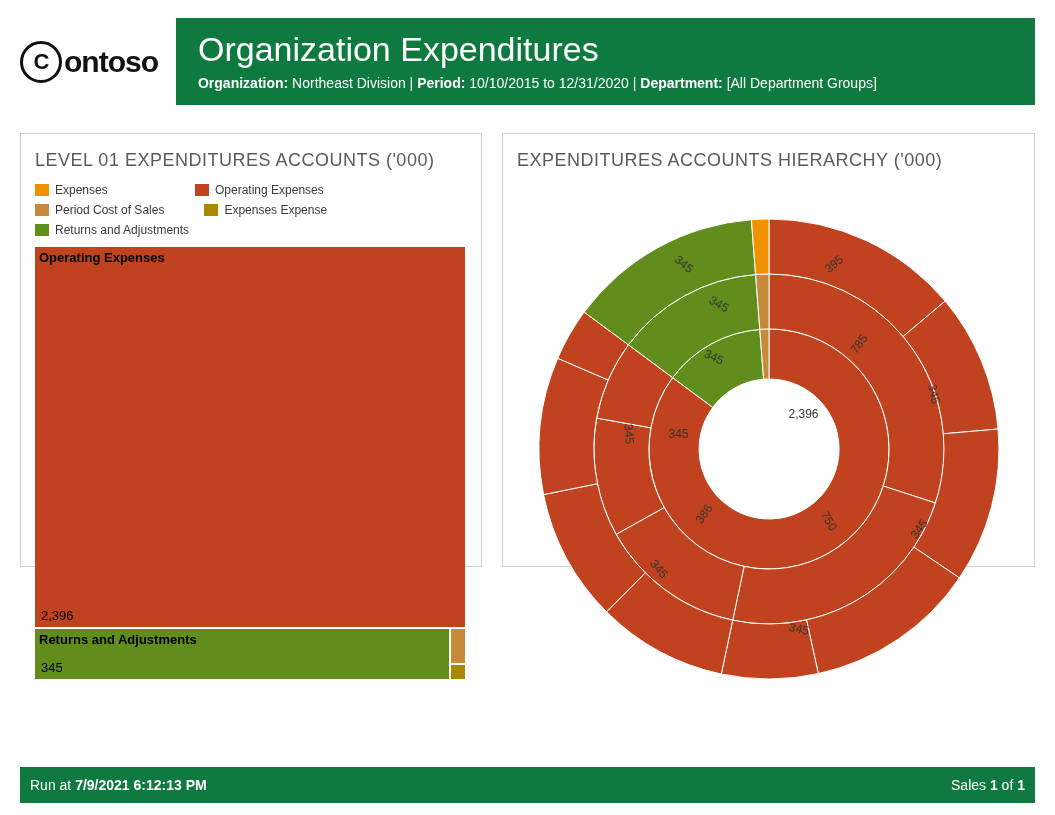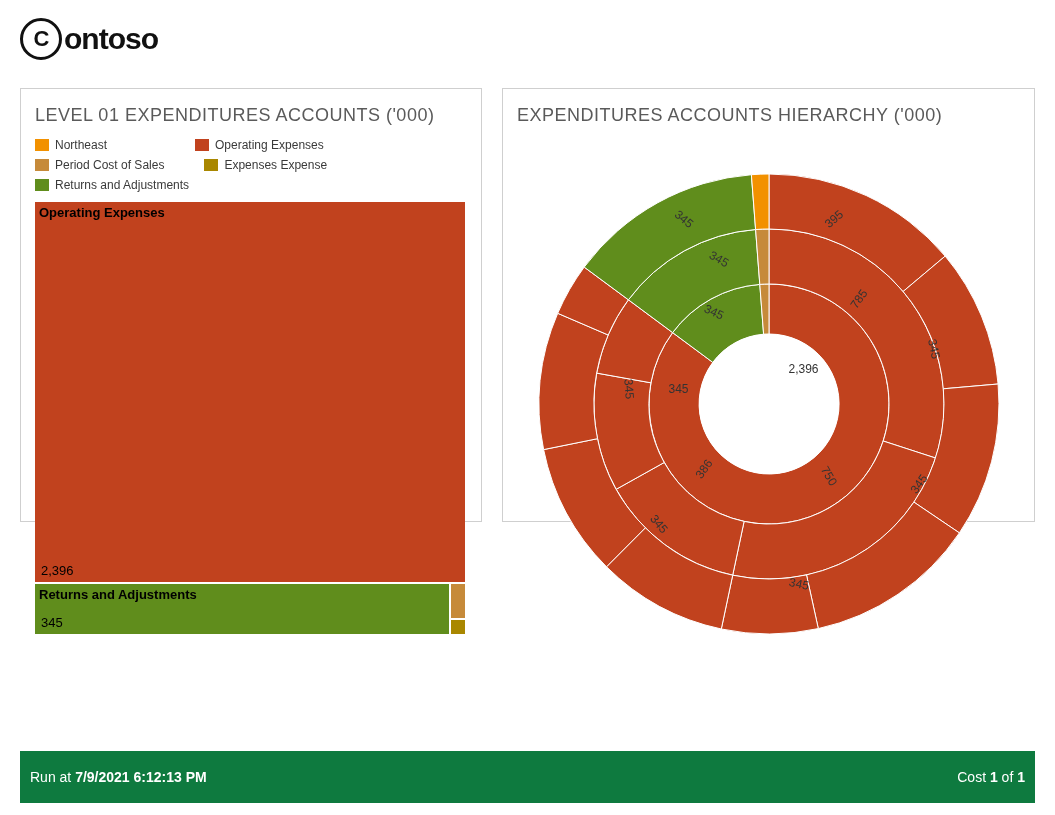--- a/index.html
+++ b/index.html
@@ -31,44 +31,57 @@
   .panel-title{font-size:18px;letter-spacing:.5px;color:#5a5a5a;margin:2px 0 12px 0;font-weight:400;}
   .legend{display:flex;flex-wrap:wrap;gap:6px 40px;font-size:12px;margin-bottom:10px;max-width:440px;}
   .legend .item{display:flex;align-items:center;gap:6px;min-width:120px;}
   .swatch{width:14px;height:12px;display:inline-block;}
   .treemap{position:relative;width:430px;height:432px;}
   .tm-block{position:absolute;box-sizing:border-box;}
   .tm-title{font-weight:700;font-size:13px;padding:3px 4px 0 4px;color:#000;}
   .tm-val{font-size:13px;padding:0 4px 2px 4px;color:#000;position:absolute;bottom:2px;left:2px;}
   .sunburst{position:relative;width:480px;height:480px;margin:38px auto 0 auto;}
   .ring-label{position:absolute;font-size:12px;color:#333;transform:translate(-50%,-50%);}
-  .footer{position:absolute;left:20px;right:20px;bottom:12px;background:var(--green);color:#fff;font-size:14px;padding:18px 10px;display:flex;justify-content:space-between;font-weight:300;}
+  .footer{position:absolute;left:20px;right:20px;bottom:12px;background:var(--green);color:#fff;font-size:14px;padding:10px 10px;display:flex;justify-content:space-between;font-weight:300;}
   .footer b{font-weight:600;}
 </style>
 </head>
 <body>
 
 <div class="report">
 
   <div class="header-row">
     <div class="logo">
       <span class="ring">C</span>
       <span>ontoso</span>
     </div>
+    <div class="banner">
+      <h1>Organization Expenditures</h1>
+      <div class="meta">
+        <b>Organization:</b>
+        <span>Northeast Division</span>
+        <span> | </span>
+        <b>Period:</b>
+        <span>10/10/2015 to 12/31/2020</span>
+        <span> | </span>
+        <b>Department:</b>
+        <span>[All Department Groups]</span>
+      </div>
+    </div>
   </div>
 
   <div class="body">
 
     <div class="panel" style="flex:0 0 462px;">
       <div class="panel-title">LEVEL 01 EXPENDITURES ACCOUNTS ('000)</div>
 
       <div class="legend">
         <div class="item">
           <span class="swatch" style="background:var(--orange)"></span>
-          <span>Northeast</span>
+          <span>Expenses</span>
         </div>
         <div class="item">
           <span class="swatch" style="background:var(--rust)"></span>
           <span>Operating Expenses</span>
         </div>
         <div class="item">
           <span class="swatch" style="background:var(--tan)"></span>
           <span>Period Cost of Sales</span>
         </div>
         <div class="item">
@@ -159,17 +172,17 @@
       </div>
     </div>
 
   </div>
 
   <div class="footer">
     <div>
       <span>Run at </span><b>7/9/2021 6:12:13 PM</b>
     </div>
     <div>
-      <span>Cost </span><b>1</b><span> of </span><b>1</b>
+      <span>Sales </span><b>1</b><span> of </span><b>1</b>
     </div>
   </div>
 
 </div>
 
 </body></html>

